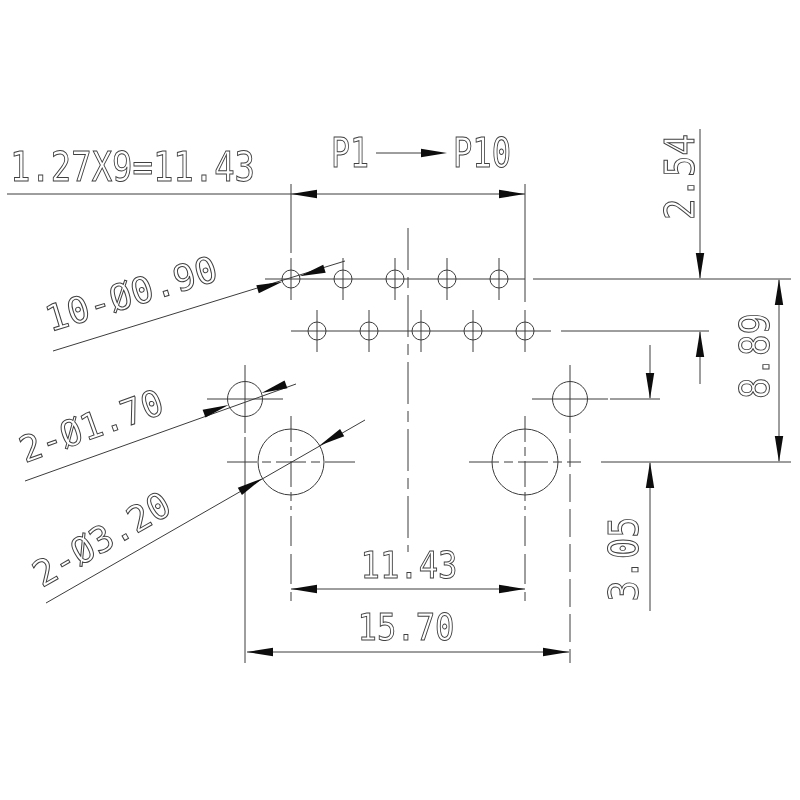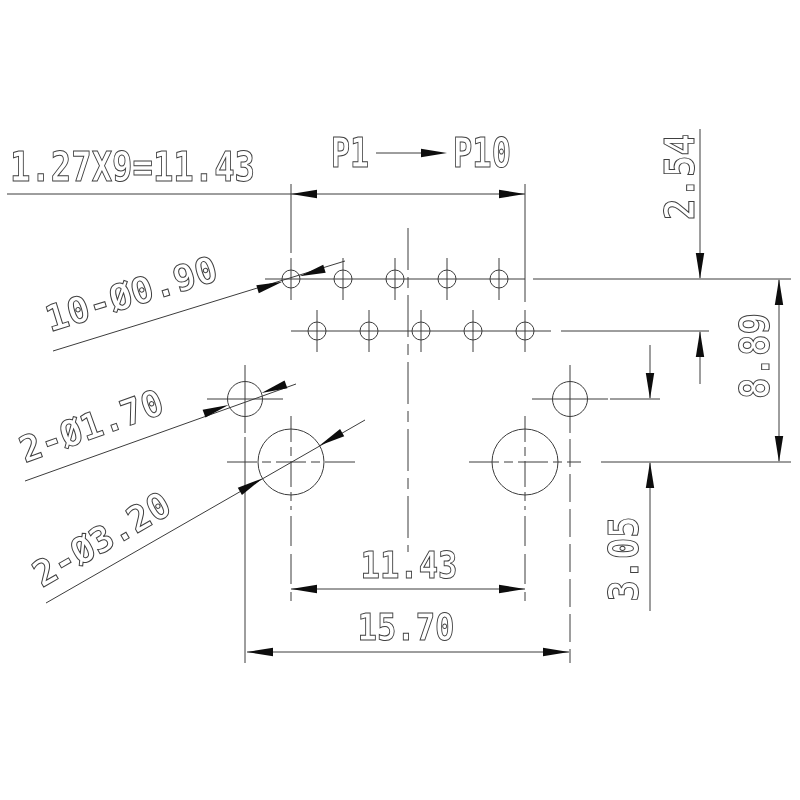--- a/index.html
+++ b/index.html
@@ -1,16 +1,16 @@
 <!DOCTYPE html>
 <html style="--line: #3c3c3c; --text: #404040; --arrow: #0d0d0d; --background: #ffffff;"><head>
 <meta charset="utf-8">
 <style>
   html,body{margin:0;padding:0;background:#fff;}
-  .page{width:800px;height:800px;background:var(--background,#fff);position:relative;overflow:hidden;font-weight:bold;}
+  .page{width:800px;height:800px;background:var(--background,#fff);position:relative;overflow:hidden;}
   svg{color:var(--line,#3c3c3c);}
   .ln{stroke:var(--line,#3c3c3c);stroke-width:1;fill:none;}
   .arr{color:var(--arrow,#0d0d0d);}
   text{
     font-family:"DejaVu Sans Mono","Liberation Mono",monospace;
     fill:none;
     stroke:var(--text,#404040);
     stroke-width:1;
     font-size:37px;
   }

